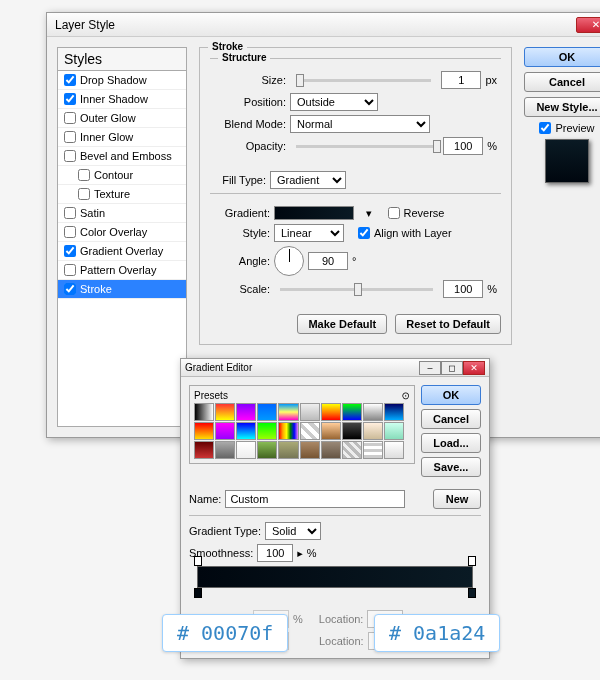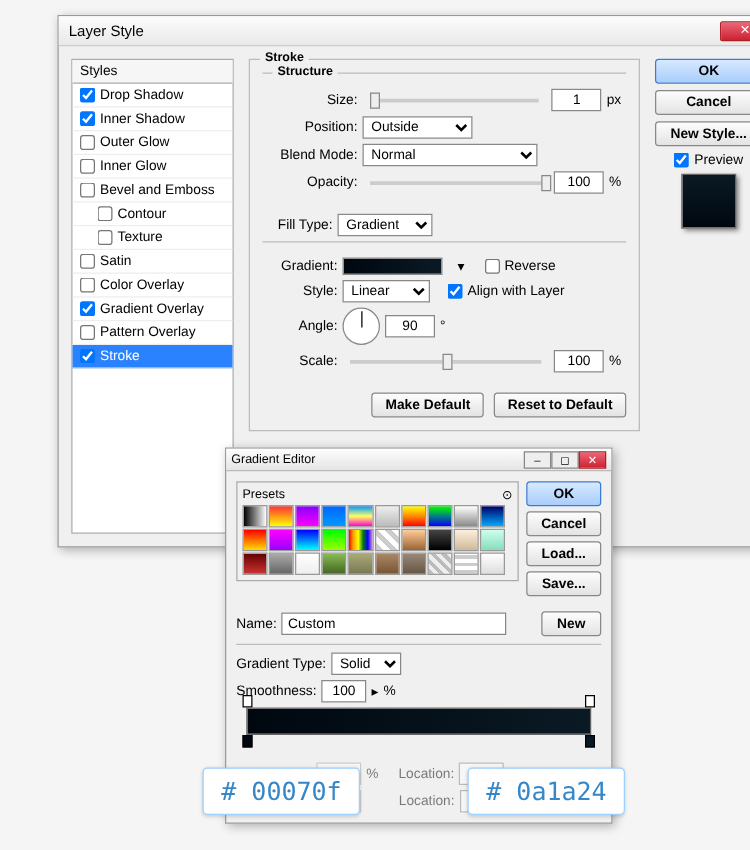--- a/index.html
+++ b/index.html
@@ -3,21 +3,21 @@
 <meta charset="utf-8">
 <style>
 * { box-sizing: border-box; font-family: "Segoe UI", Tahoma, sans-serif; }
 body { margin: 0; width: 600px; height: 680px; background: #f5f5f5; position: relative; }
 .dialog { position: absolute; background: #f0f0f0; border: 1px solid #9a9a9a; box-shadow: 2px 2px 8px rgba(0,0,0,0.3); }
 .titlebar { height: 24px; background: linear-gradient(#fdfdfd,#e8e8e8); border-bottom: 1px solid #ccc; display: flex; align-items: center; padding: 0 4px; font-size: 12px; }
 .titlebar .title { flex: 1; padding-left: 4px; }
 .close-btn { width: 40px; height: 16px; background: linear-gradient(#e67,#c23); border: 1px solid #a22; border-radius: 2px; color: #fff; font-size: 10px; line-height: 13px; text-align: center; cursor: pointer; }
 .content { padding: 10px; display: flex; font-size: 11px; }
 .styles-panel { width: 130px; border: 1px solid #aaa; background: #fff; }
-.styles-head { background: #f6f6f6; border-bottom: 1px solid #aaa; padding: 3px 6px; font-size: 11px; }
+.styles-head { background: #f6f6f6; border-bottom: 1px solid #aaa; padding: 3px 6px; font-size: 14px; }
 .styles-blend { border-bottom: 1px solid #ccc; padding: 3px 6px; font-size: 10px; }
 .style-item { padding: 3px 6px; border-bottom: 1px solid #eee; display: flex; align-items: center; gap: 4px; cursor: pointer; }
 .style-item.sub { padding-left: 20px; }
 .style-item.selected { background: #2b82ff; color: #fff; }
 .style-item input { margin: 0; width: 12px; height: 12px; }
 .mid { flex: 1; padding: 0 12px; }
 .fieldset { border: 1px solid #bbb; margin-bottom: 8px; padding: 8px 10px 10px; position: relative; }
 .fieldset .legend { position: absolute; top: -7px; left: 8px; background: #f0f0f0; padding: 0 4px; font-size: 10px; font-weight: bold; }
 .row { display: flex; align-items: center; margin: 4px 0; font-size: 11px; gap: 4px; }
 .row .lbl { width: 72px; text-align: right; }

